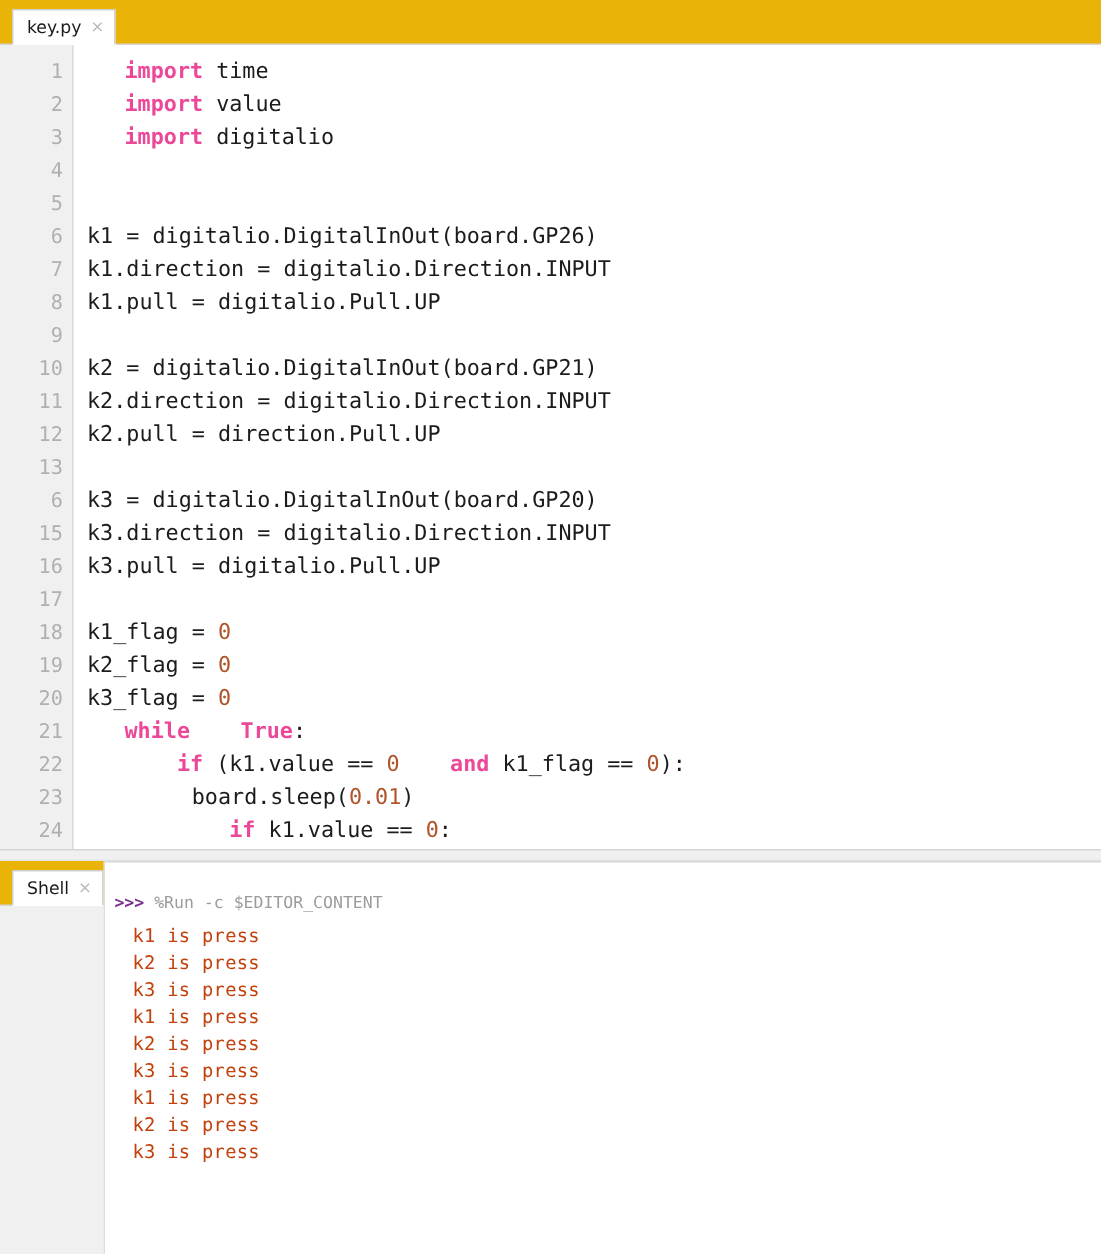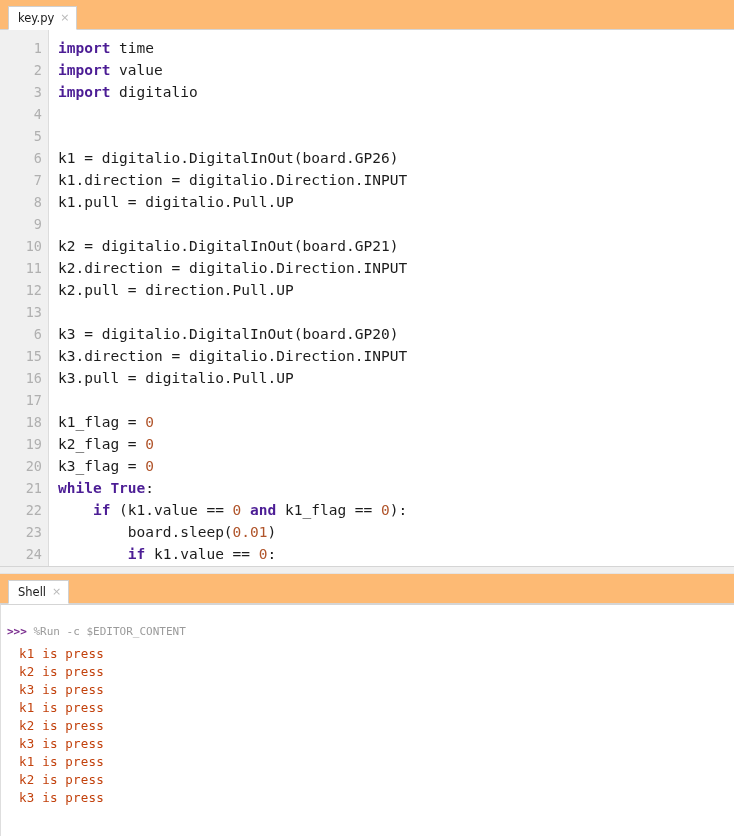--- a/index.html
+++ b/index.html
@@ -7,21 +7,21 @@
     width:734px; height:836px;
     background:#ffffff;
     font-family:"DejaVu Sans", sans-serif;
     overflow:hidden;
   }
   .app { width:734px; height:836px; display:flex; flex-direction:column; background:#f0f0f0; }
 
   
   .tabbar {
     height:30px;
-    background:#fdba74;
+    background:#eab308;
     display:flex;
     align-items:flex-end;
     position:relative;
     flex:0 0 auto;
   }
   .tabbar::after{
     content:""; position:absolute; left:0; right:0; bottom:0;
     height:1px; background:#d5d5d5;
   }
   .tab {
@@ -72,33 +72,33 @@
     padding-left:9px;
     overflow:hidden;
   }
   .codeline {
     height:22px; line-height:22px;
     font-family:"DejaVu Sans Mono", monospace;
     font-size:14.5px;
     color:#1c1c1c;
     white-space:pre;
   }
-  .kw  { color:#4c1d95; font-weight:bold; }
+  .kw  { color:#ec4899; font-weight:bold;margin-left:25px; }
   .num { color:#b0542a; }
 
   
   .splitter {
     height:8px; background:#f0f0f0;
     border-top:1px solid #d5d5d5;
     border-bottom:1px solid #e4e4e4;
     flex:0 0 auto;
   }
 
   
-  .shellpanel { flex:1 1 auto; display:flex; flex-direction:column; background:#f0f0f0; min-height:0; }
+  .shellpanel { flex:1 1 auto; display:flex; flex-direction:row; background:#f0f0f0; min-height:0; }
   .shellbody {
     flex:1 1 auto;
     background:#ffffff;
     border-left:1px solid #dedede;
     border-top:1px solid #d5d5d5;
     padding:14px 0 0 0;
     overflow:hidden;
   }
   .shline {
     height:18px; line-height:18px;

